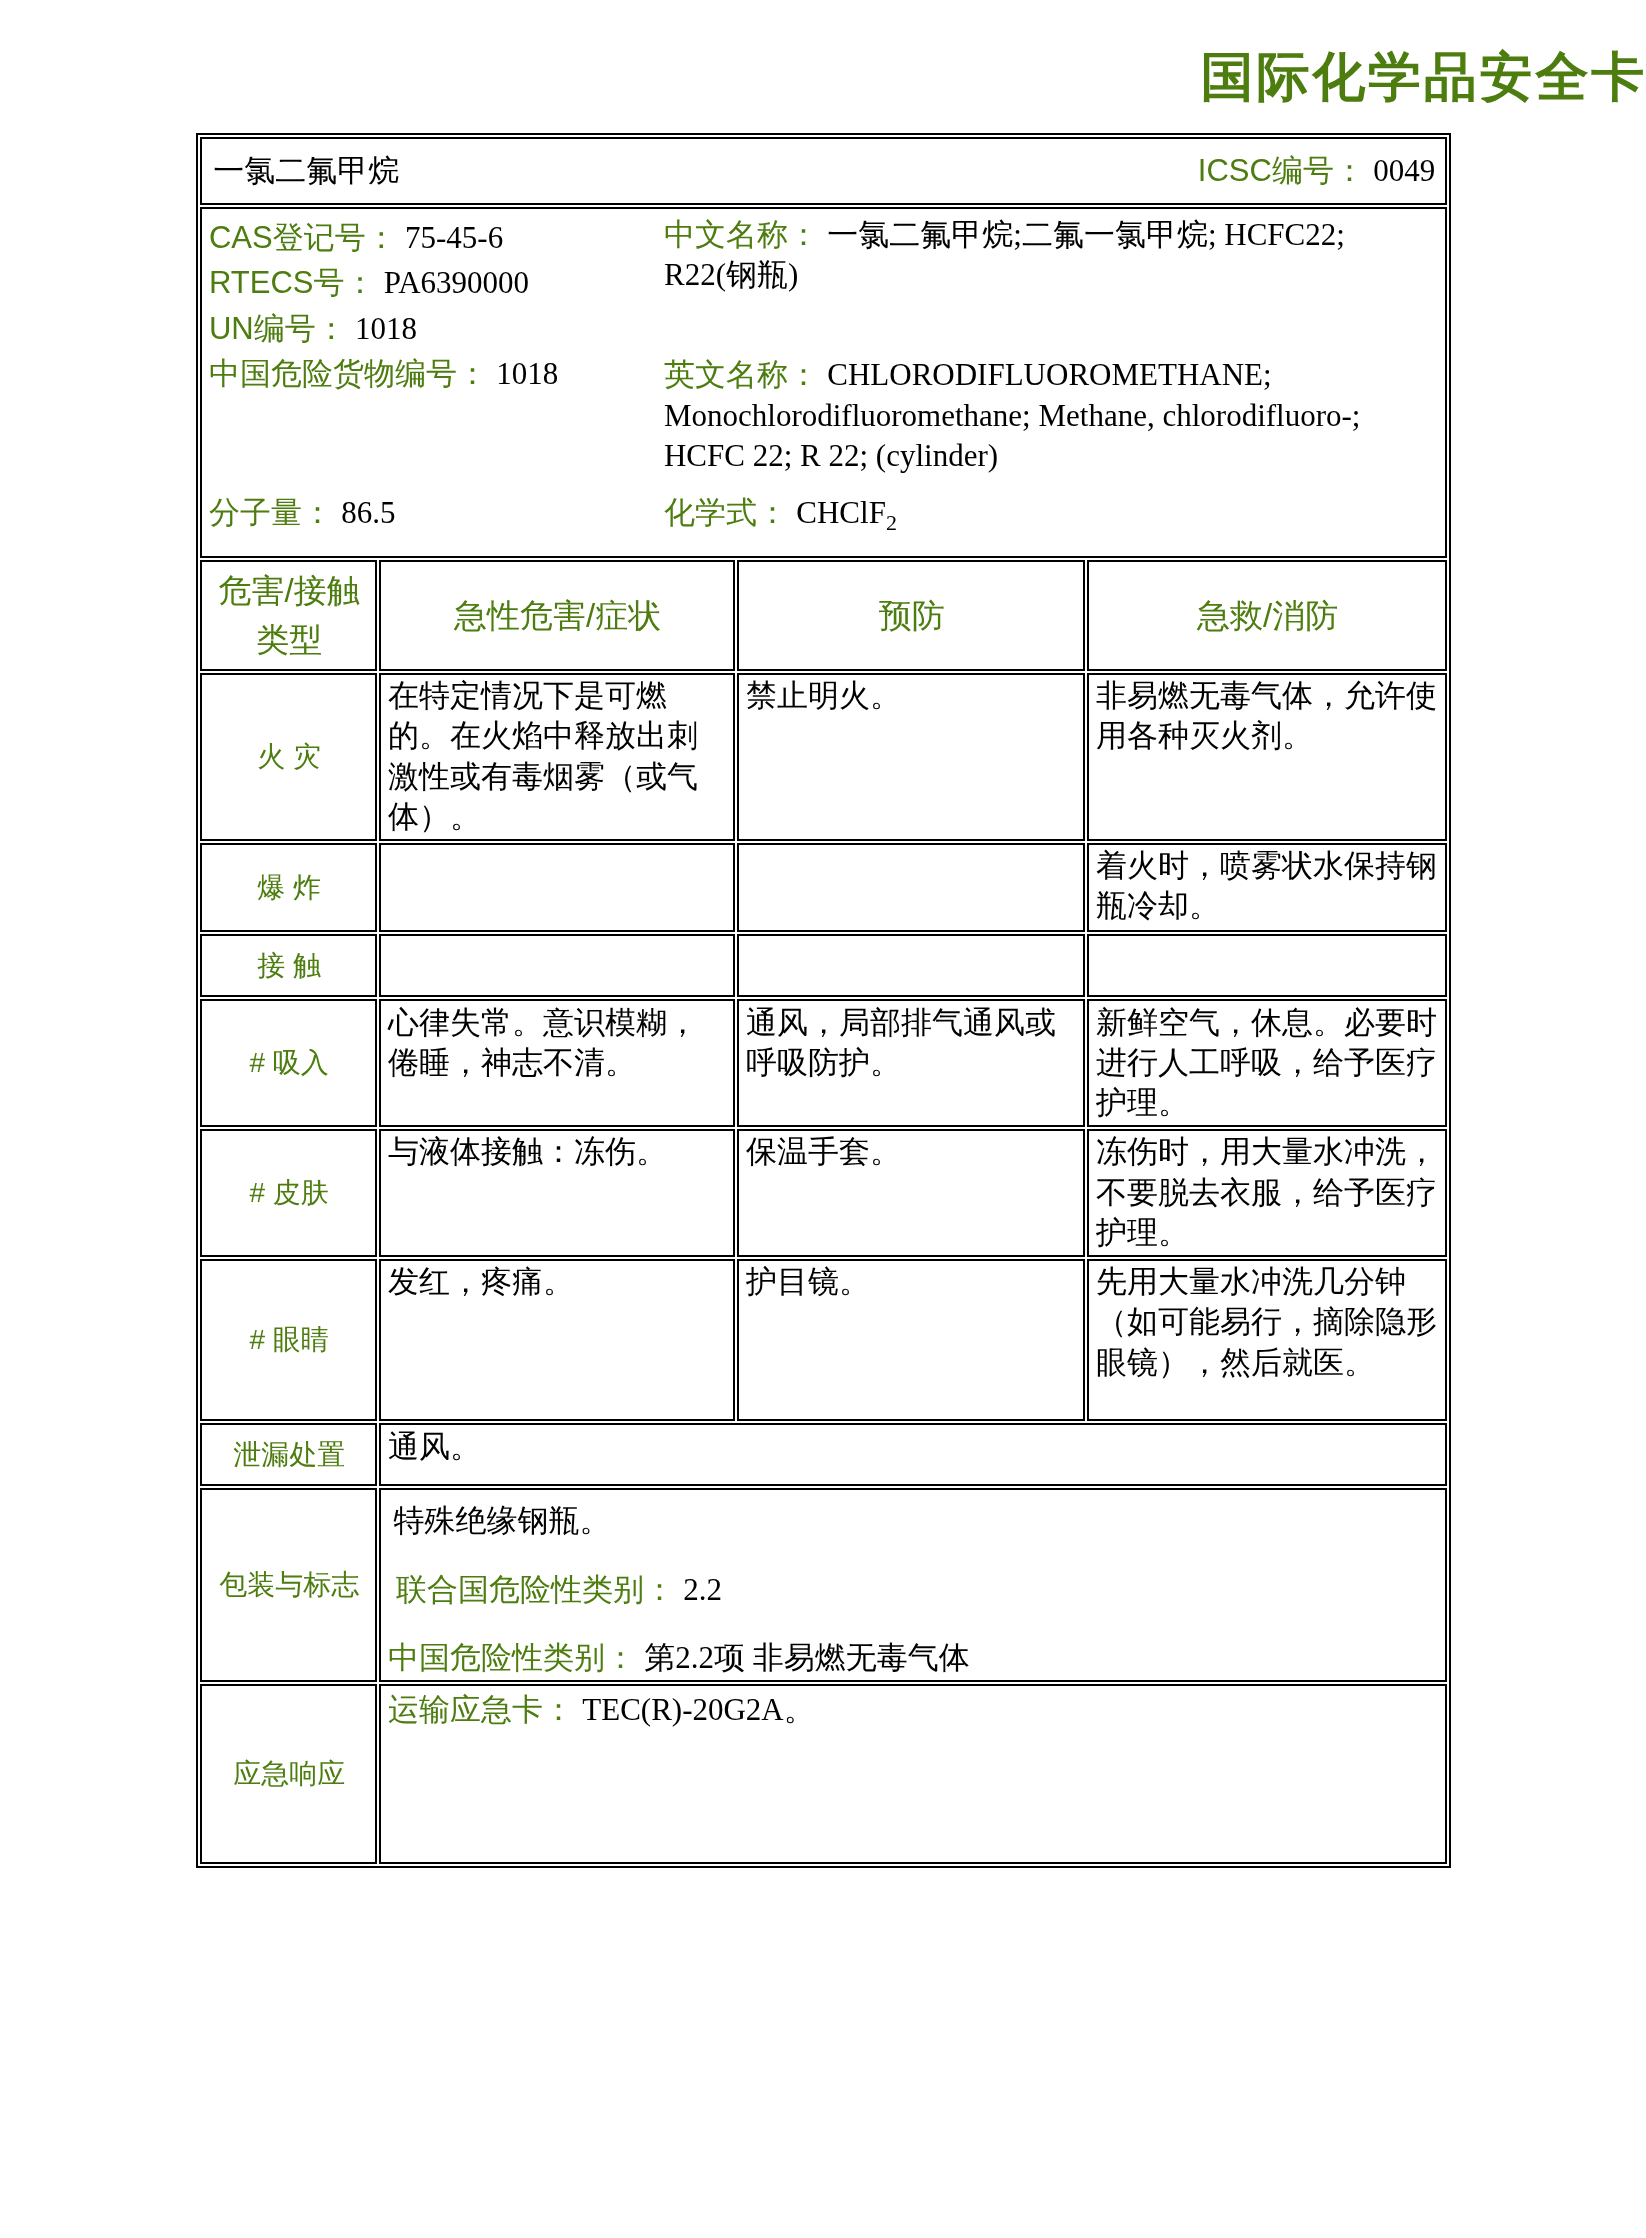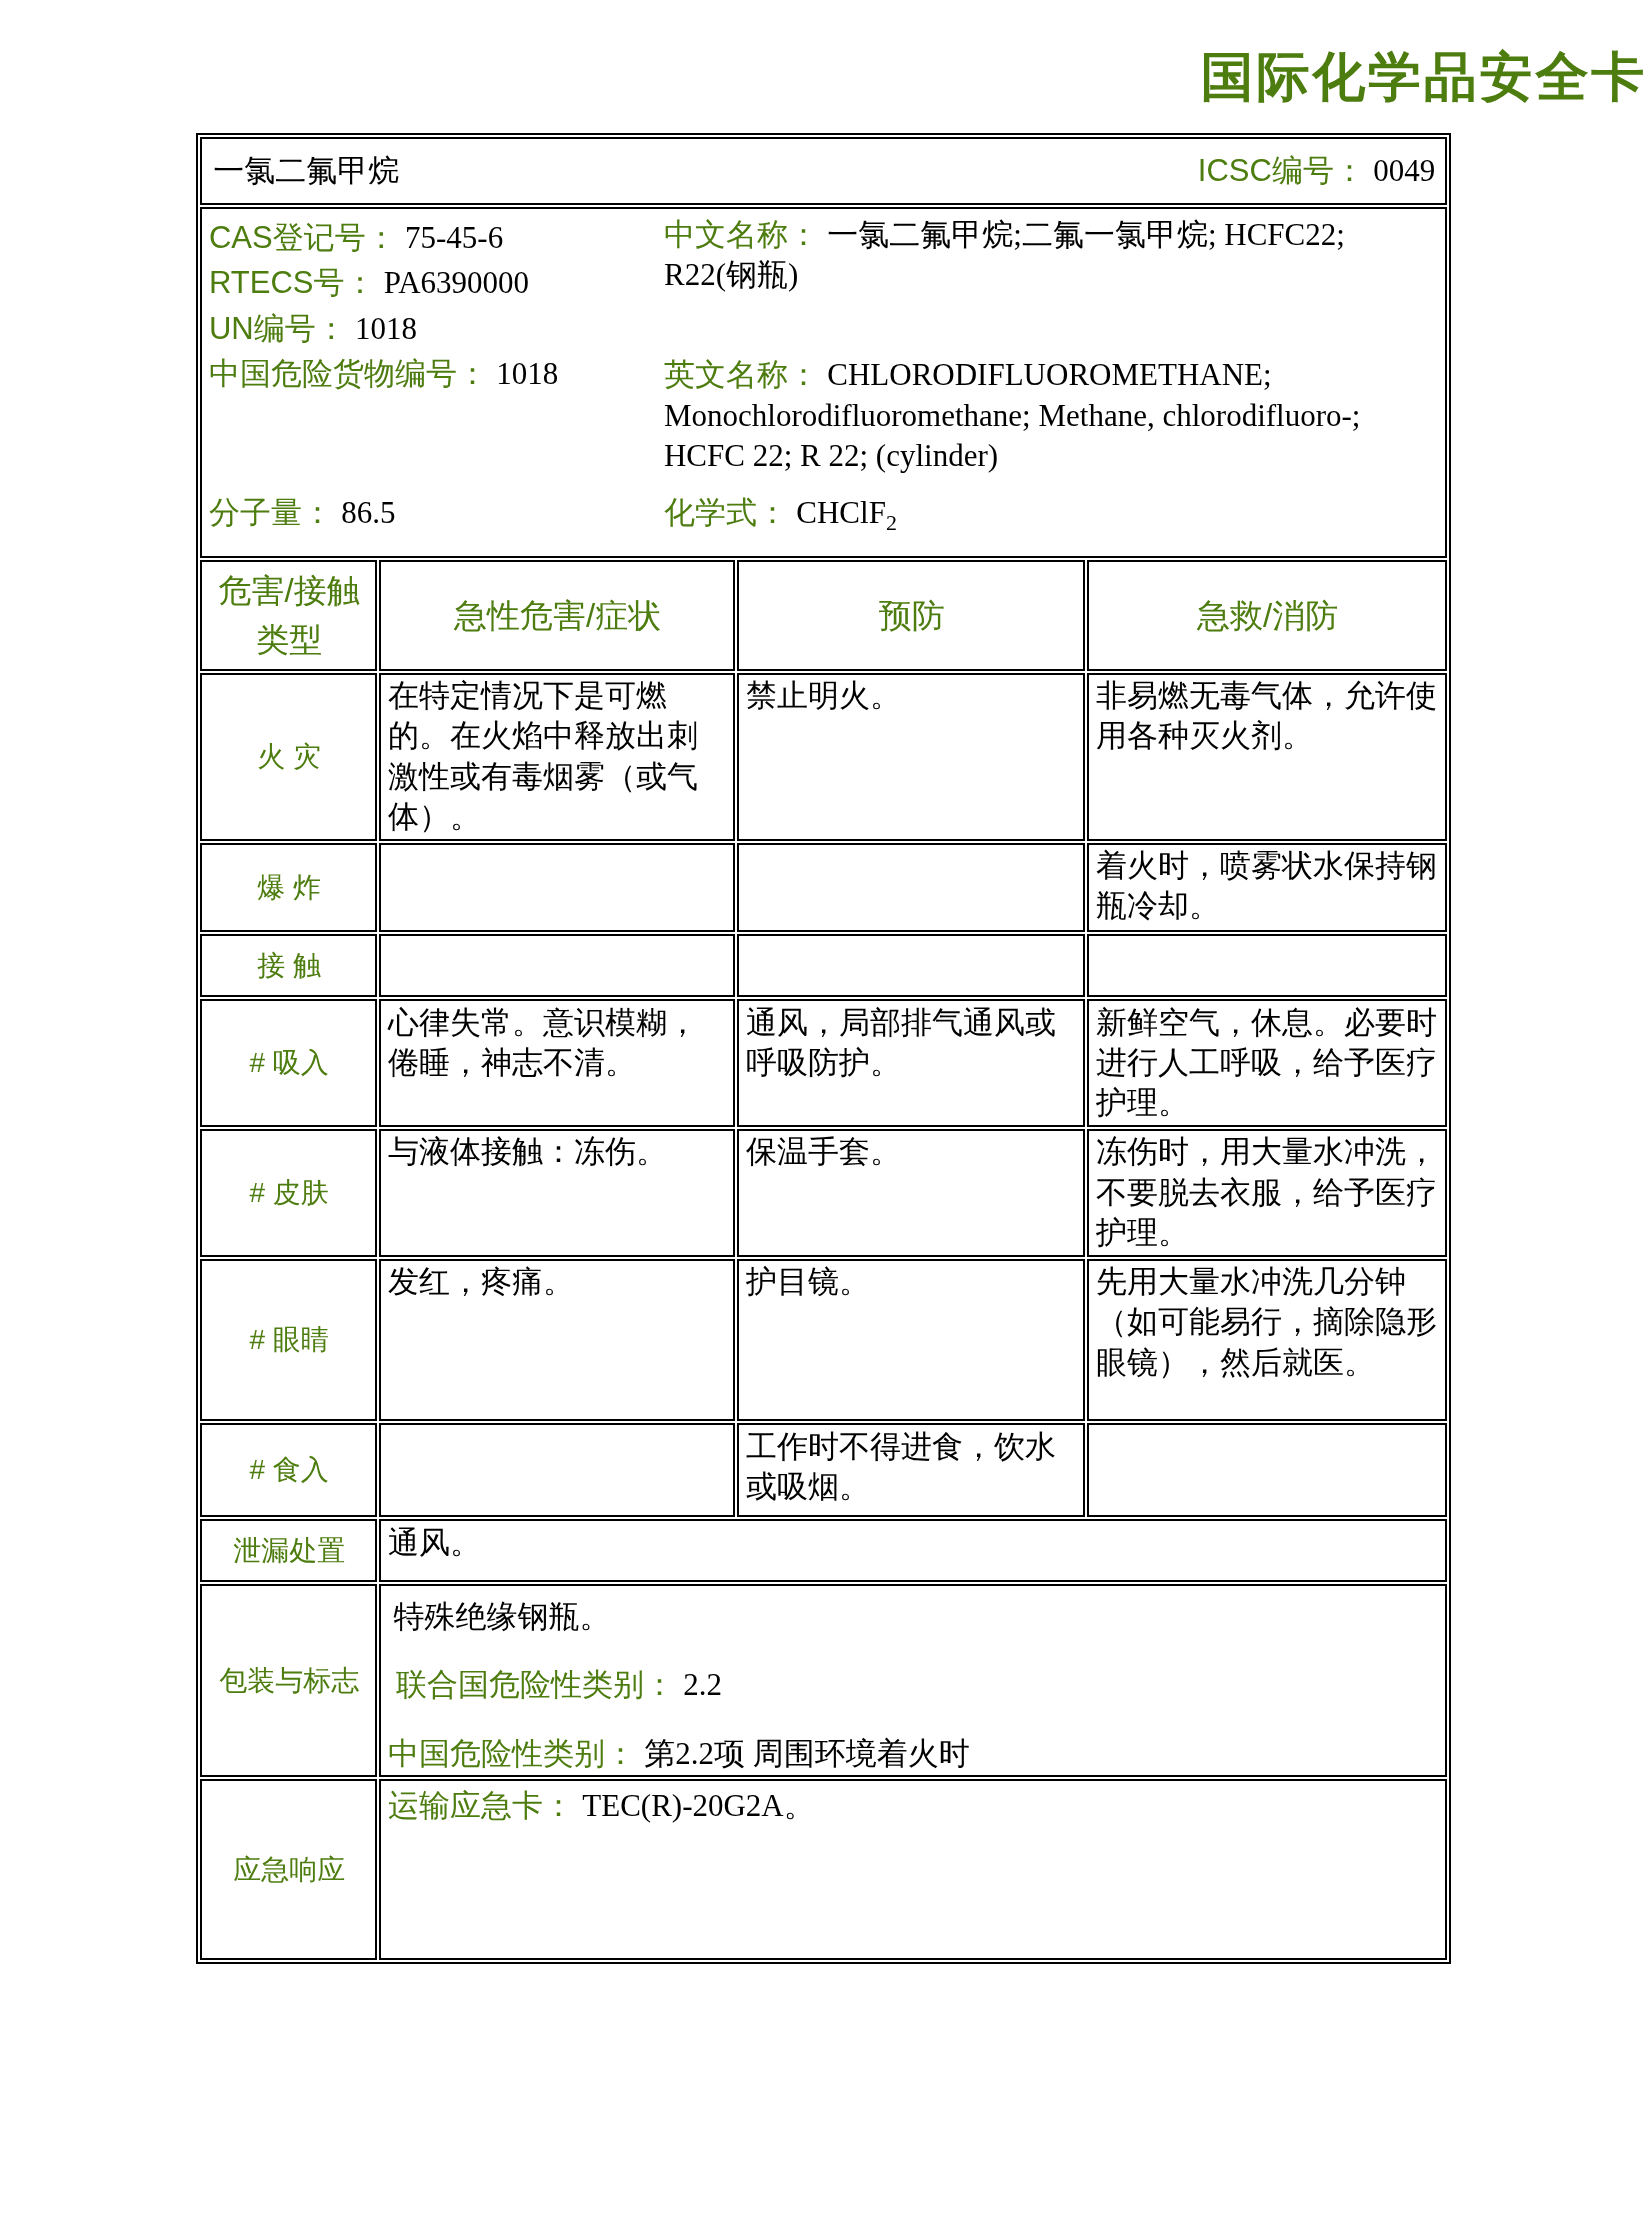--- a/index.html
+++ b/index.html
@@ -161,38 +161,32 @@
     <td>冻伤时，用大量水冲洗，不要脱去衣服，给予医疗护理。</td>
   </tr>
 
   <tr class="r-eye">
     <td class="lbl blue"># 眼睛</td>
     <td>发红，疼痛。</td>
     <td>护目镜。</td>
     <td>先用大量水冲洗几分钟（如可能易行，摘除隐形眼镜），然后就医。</td>
   </tr>
 
-  <tr class="r-ing">
-    <td class="lbl blue"># 食入</td>
-    <td></td>
-    <td>工作时不得进食，饮水或吸烟。</td>
-    <td></td>
-  </tr>
 
   <tr class="r-spill">
     <td class="lbl blue">泄漏处置</td>
     <td colspan="3">通风。</td>
   </tr>
 
   <tr class="r-pack">
     <td class="lbl blue">包装与标志</td>
     <td colspan="3">
       <div class="pack-line1">特殊绝缘钢瓶。</div>
       <div class="pack-line2"><span class="blue">联合国危险性类别：</span><span class="val">2.2</span></div>
-      <div class="pack-line3"><span class="blue">中国危险性类别：</span><span class="val">第2.2项 周围环境着火时</span></div>
+      <div class="pack-line3"><span class="blue">中国危险性类别：</span><span class="val">第2.2项 非易燃无毒气体</span></div>
     </td>
   </tr>
 
   <tr class="r-emer">
     <td class="lbl blue">应急响应</td>
     <td colspan="3">
       <div class="emer-line"><span class="blue">运输应急卡：</span><span class="val">TEC(R)-20G2A。</span></div>
     </td>
   </tr>
 

